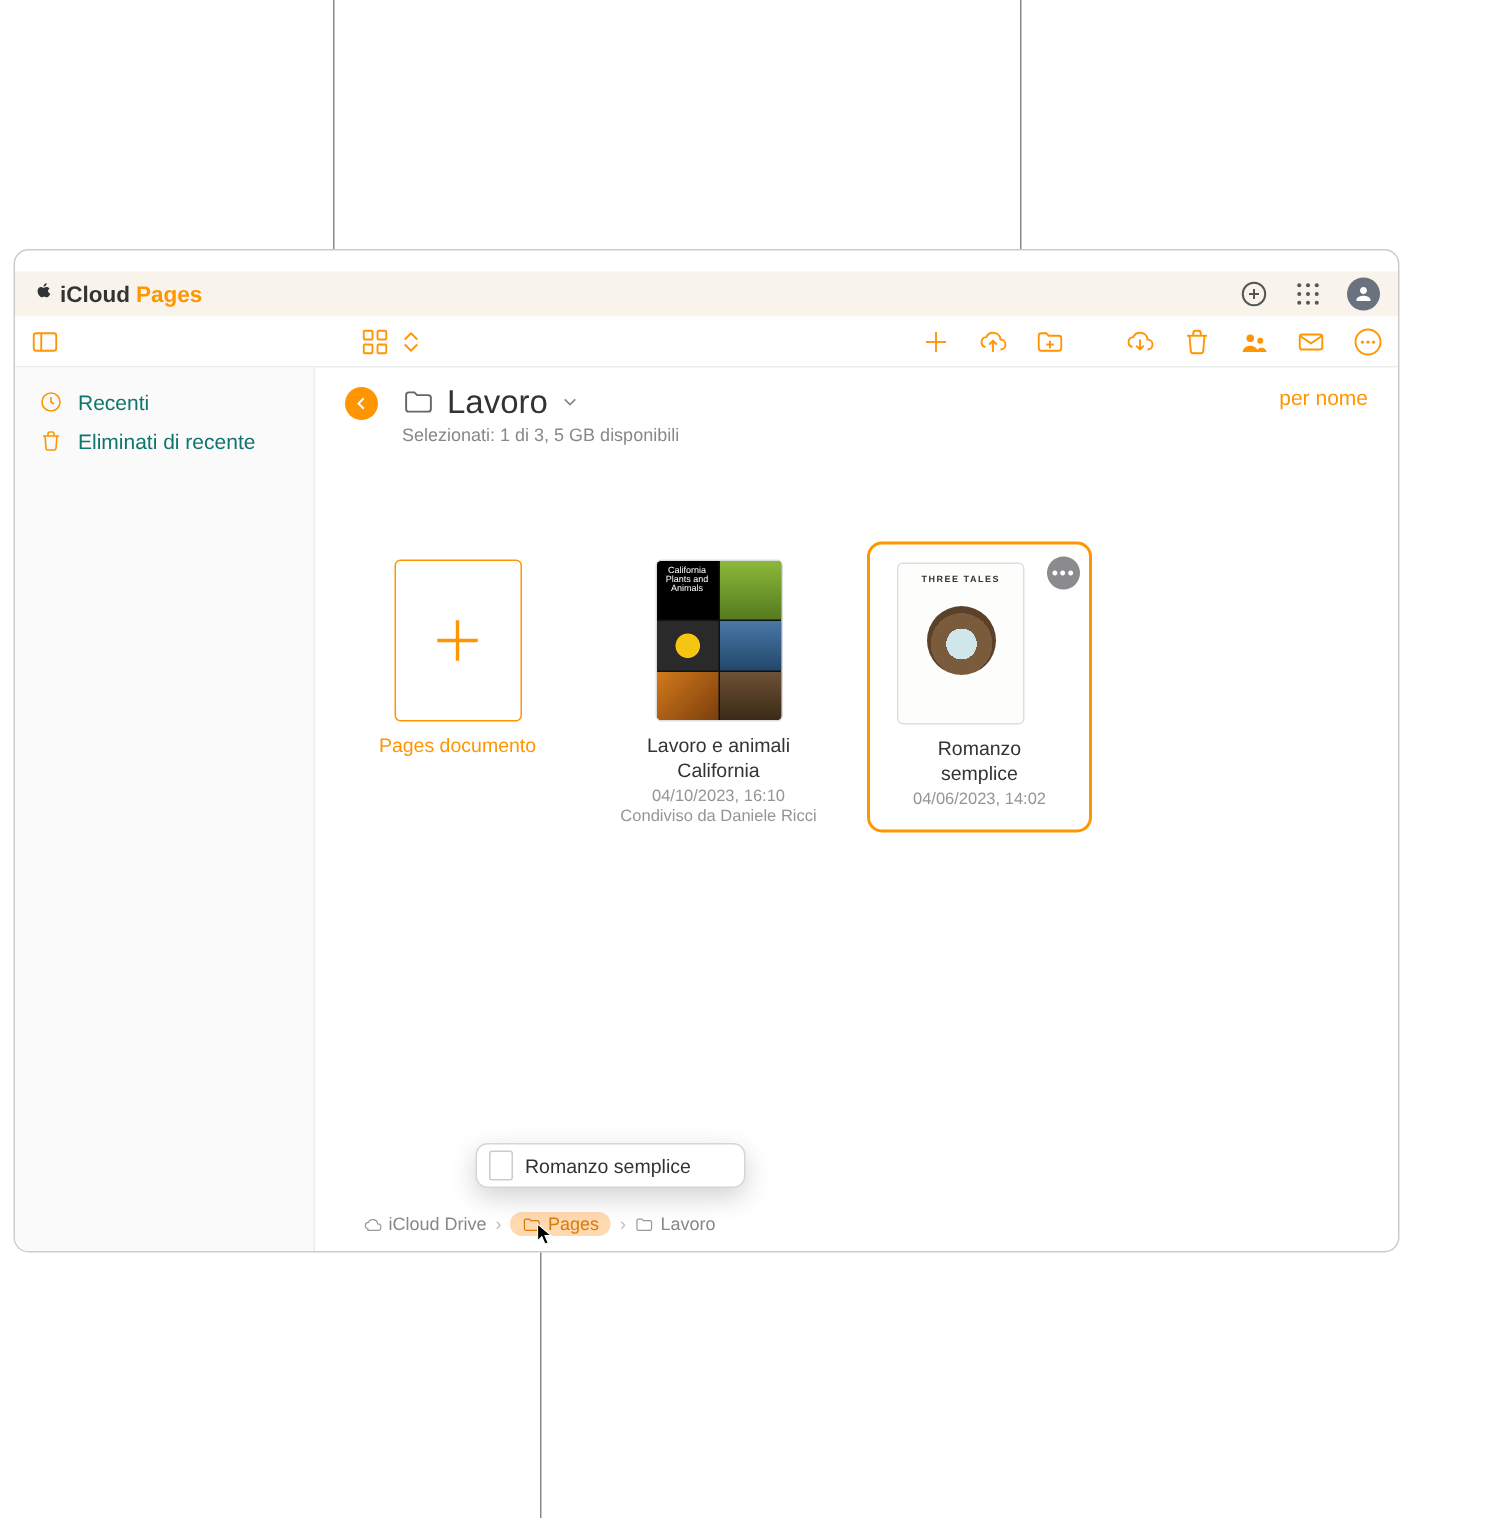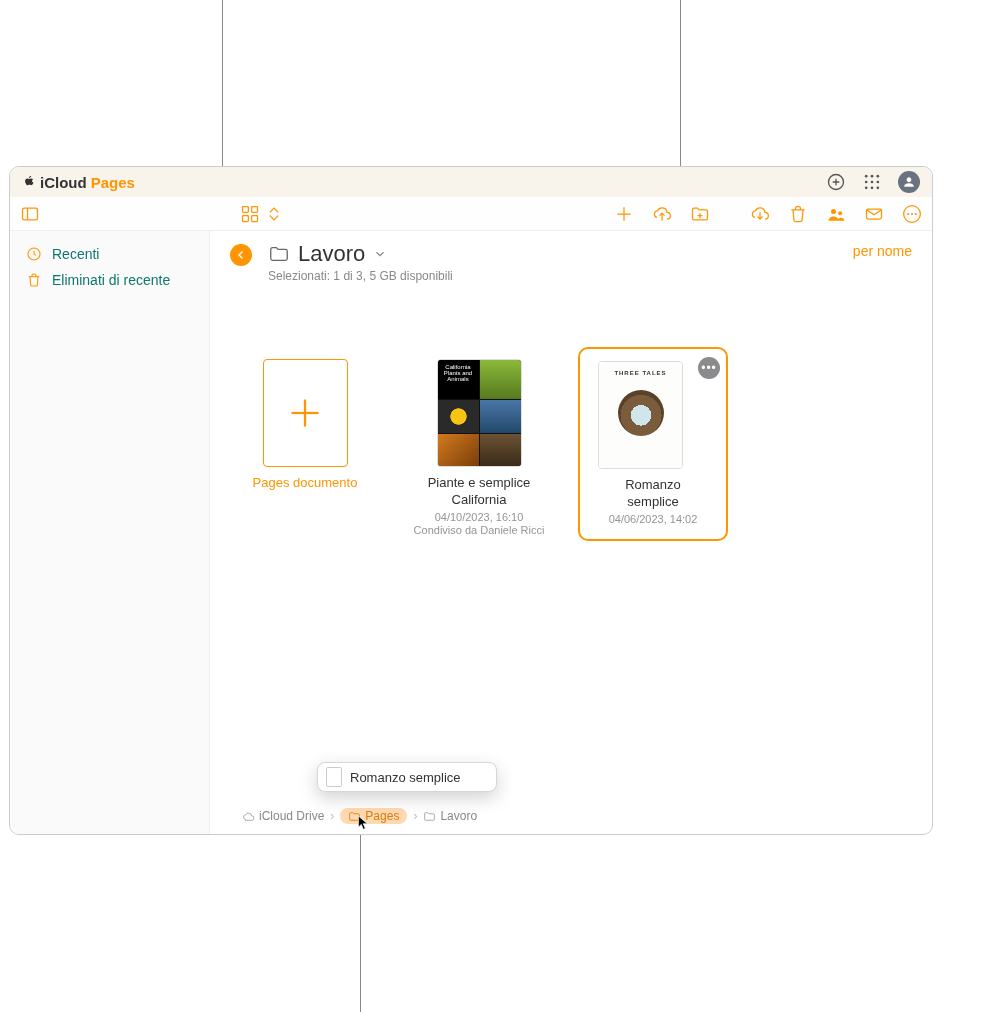--- a/index.html
+++ b/index.html
@@ -30,20 +30,21 @@
     flex-direction: column;
   }
   
   .titlebar {
     height: 30px;
     background: #f8f4ec;
     display: flex;
     align-items: center;
     padding: 0 12px;
     justify-content: space-between;
+    margin-top: 14px;
   }
   .titlebar .brand {
     display: flex;
     align-items: center;
     gap: 4px;
     font-size: 15px;
     font-weight: 600;
     color: #333;
   }
   .titlebar .brand .orange { color: #ff9500; }
@@ -450,21 +451,21 @@
           <div class="thumb-box">
             <div class="thumb-piante">
               <div class="title-cell">California Plants and Animals</div>
               <div class="cell" style="background:linear-gradient(#8bb93a,#567a1e);"></div>
               <div class="cell" style="background:radial-gradient(circle,#f6c412 30%,#2a2a2a 32%);"></div>
               <div class="cell" style="background:linear-gradient(#4a77a8,#22486b);"></div>
               <div class="cell" style="background:linear-gradient(135deg,#d37a1c,#7a3e0c);"></div>
               <div class="cell" style="background:linear-gradient(#6d5235,#3a2a18);"></div>
             </div>
           </div>
-          <div class="tname">Piante e semplice California</div>
+          <div class="tname">Lavoro e animali California</div>
           <div class="tdate">04/10/2023, 16:10</div>
           <div class="tshared">Condiviso da Daniele Ricci</div>
         </div>
 
         <div class="tile selected" style="position:relative;">
           <div class="more-badge">
               <span>•••</span>
             </div>
           <div class="sel-wrap">
             <div class="thumb-box">

